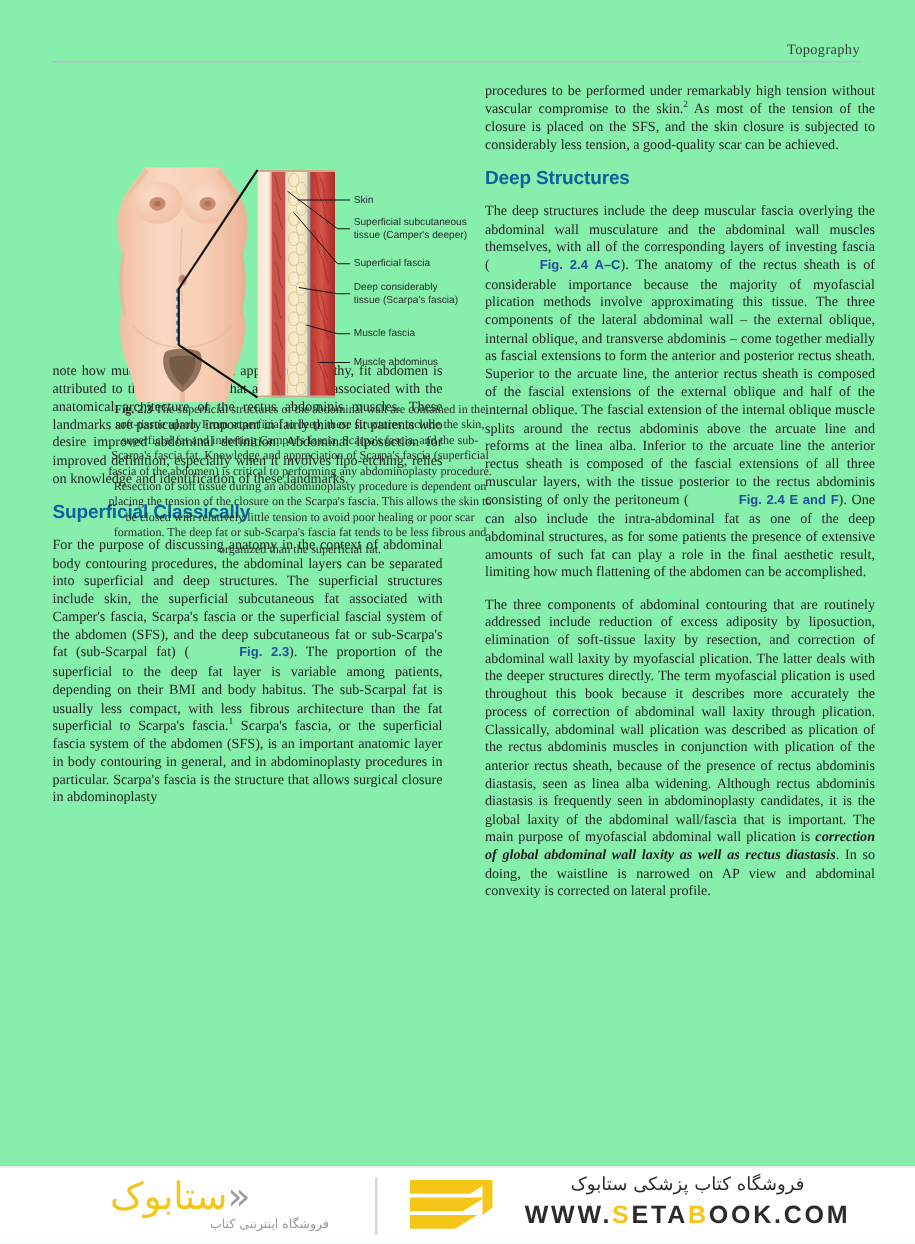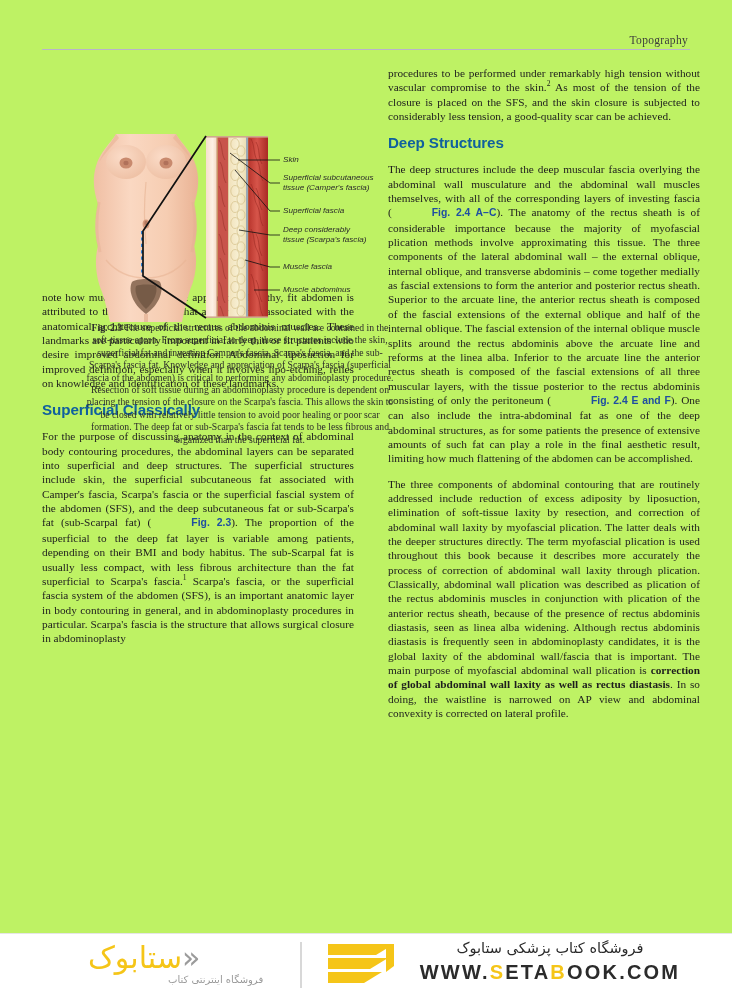--- a/index.html
+++ b/index.html
@@ -9,21 +9,21 @@
     background:#fff;
     font-family: "Liberation Serif", serif;
     color:#231f20;
     position:relative;
     overflow:hidden;
   }
 
   
   #page {
     position:absolute; left:0; top:0; width:732px; height:933px;
-    background:#bef264;
+    background:#86efac;
   }
 
   
   #runhead {
     position:absolute; left:42px; top:30px; width:648px;
     text-align:right;
   }
   #runhead .rh-text {
     font-family:"Liberation Serif", serif;
     font-size:11.5px; color:#3d3d3d; letter-spacing:.3px;
@@ -42,21 +42,21 @@
   p.body {
     margin:0 0 11px 0;
     font-size:11.3px;
     line-height:14.35px;
     text-align:justify;
     text-justify:inter-word;
     hyphens:manual;
     color:#1d1d1d;
   }
   .xref { color:#1f4ea1; font-weight:bold; font-family:"Liberation Sans", sans-serif; font-size:10.4px;margin-left:40px; }
-  .bold { font-weight:bold; }
+  .bold { font-weight:bold;font-style:italic; }
   sup { font-size:7.6px; vertical-align:super; line-height:0; }
 
   h2.sec {
     font-family:"Liberation Sans", sans-serif;
     font-size:15.2px;
     font-weight:bold;
     color:#10609e;
     margin:6px 0 11px 0;
     letter-spacing:-.1px;
   }
@@ -80,21 +80,20 @@
   }
   .zoombox { position:absolute; left:122px; top:6px; width:62px; height:182px; }
   .leaderlines { position:absolute; left:0; top:0; width:312px; height:192px; }
   .lbl {
     position:absolute;
     font-family:"Liberation Sans", sans-serif;
     font-size:8.1px;
     line-height:9.6px;
     color:#2a2a2a;
     white-space:nowrap;
-    font-style:italic;
   }
 
   
   #footer {
     position:absolute; left:0; top:933px; width:732px; height:62px;
     background:#ffffff;
     border-top:1px solid #e6e6e6;
   }
   #footer-inner { position:relative; width:732px; height:62px; }
 
@@ -288,21 +287,21 @@
           <line x1="186" y1="137" x2="196" y2="137" stroke="#111" stroke-width=".8"></line>
           <line x1="170" y1="160" x2="186" y2="160" stroke="#111" stroke-width=".8"></line>
           <line x1="186" y1="160" x2="196" y2="160" stroke="#111" stroke-width=".8"></line>
         </svg>
 
         <div class="lbl" style="left:199px; top:25px;">
           <span>Skin</span>
         </div>
         <div class="lbl" style="left:199px; top:43px;">
           <span>Superficial subcutaneous</span><br>
-          <span>tissue (Camper's fascia)</span>
+          <span>tissue (Camper's deeper)</span>
         </div>
         <div class="lbl" style="left:199px; top:76px;">
           <span>Superficial fascia</span>
         </div>
         <div class="lbl" style="left:199px; top:95px;">
           <span>Deep considerably</span><br>
           <span>tissue (Scarpa's fascia)</span>
         </div>
         <div class="lbl" style="left:199px; top:132px;">
           <span>Muscle fascia</span>

